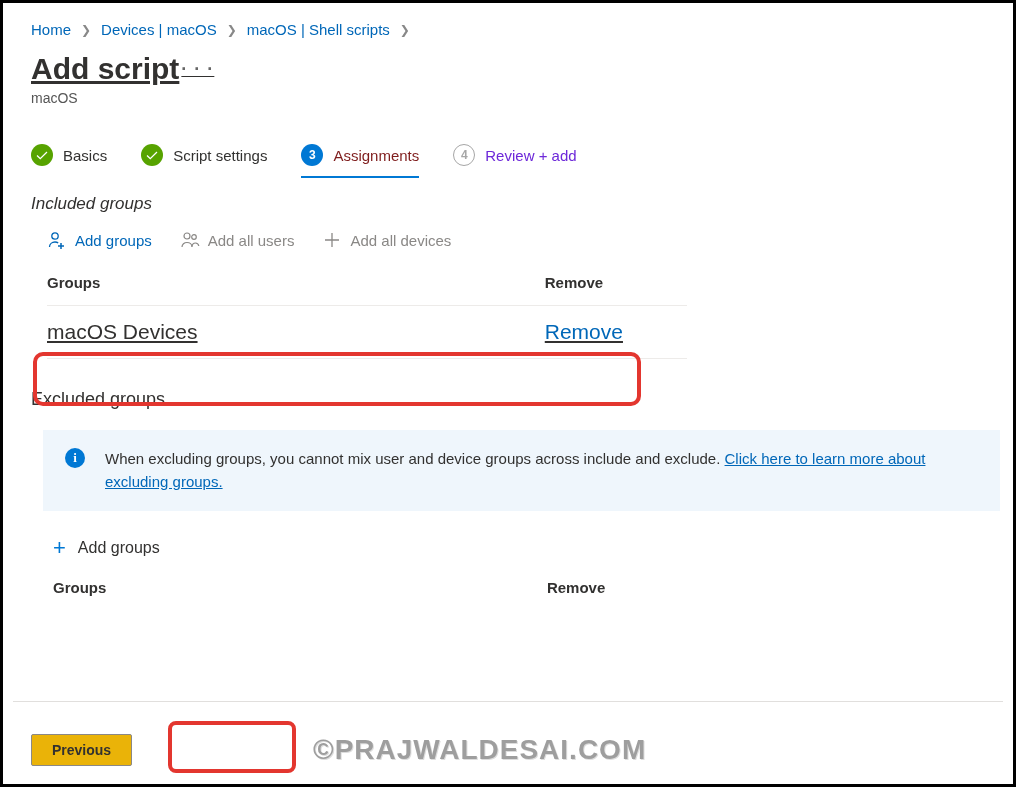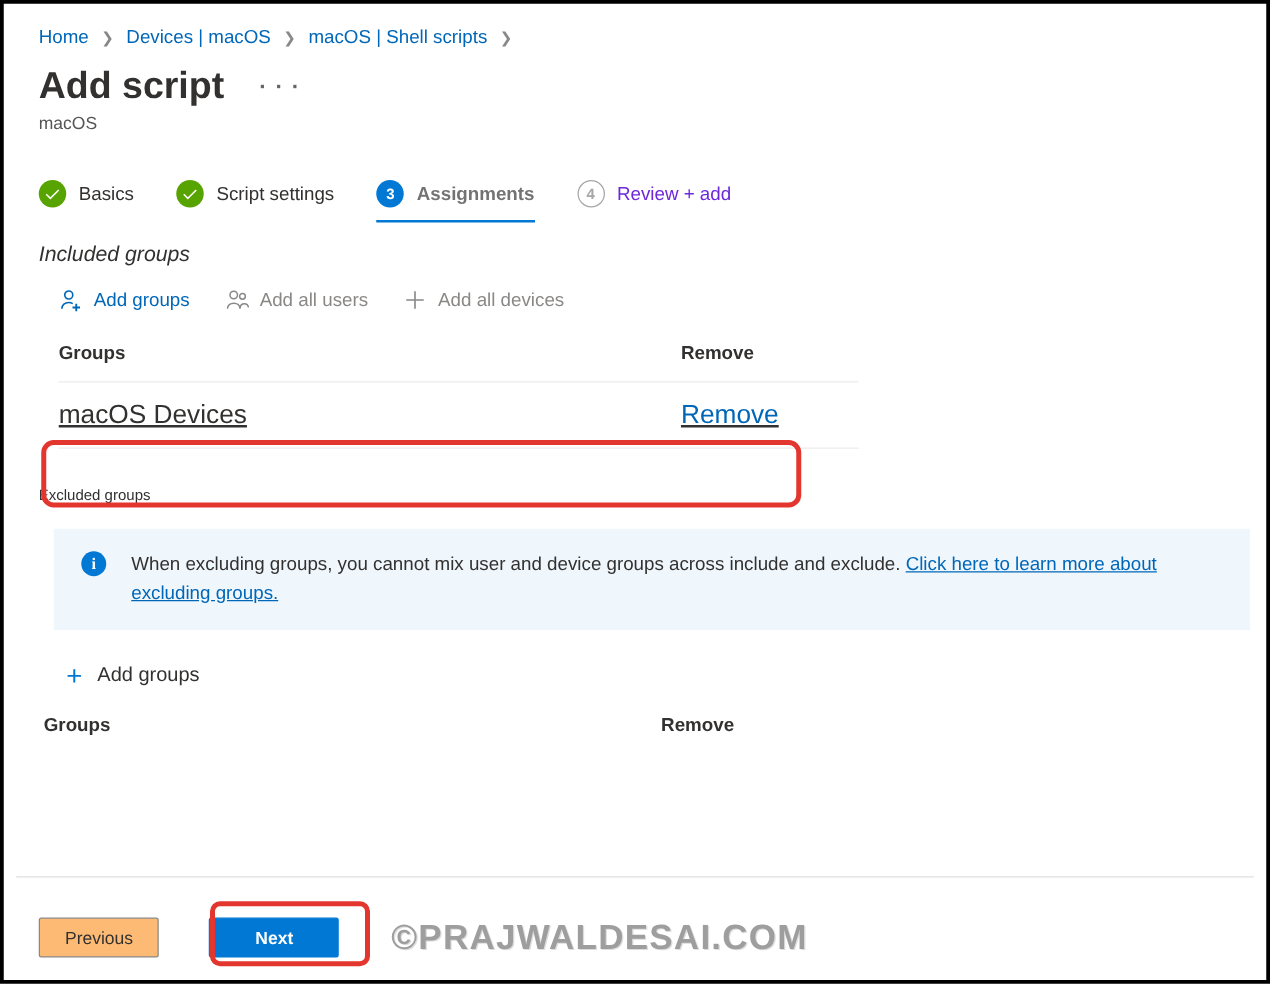--- a/index.html
+++ b/index.html
@@ -32,21 +32,22 @@
   .chev {
     color: #888;
     font-size: 12px;
   }
   h1.title {
     font-size: 30px;
     font-weight: 600;
     margin: 0 0 4px 0;
     display: flex;
     align-items: center;
-    gap: 28px;
+    gap: 2px;
+    text-decoration: underline;
   }
   .dots {
     font-size: 18px;
     color: #666;
     letter-spacing: 1px;
     cursor: pointer;
   }
   .subtitle {
     font-size: 14px;
     color: #555;
@@ -72,21 +73,21 @@
     display: flex;
     align-items: center;
     justify-content: center;
     font-size: 12px;
     font-weight: 600;
     flex-shrink: 0;
   }
   .step.active .circle { background: #0078d4; color: #fff; }
   .step.pending .circle { border: 1.5px solid #a6a6a6; color: #a6a6a6; background: #fff; width: 22px; height: 22px; }
   .step.pending .label { color: #6d28d9; }
-  .step.active .label { font-weight: 700; color: #737373; }
+  .step.active .label { font-weight: 400; color: #7f1d1d; }
   .step.active::after {
     content: "";
     position: absolute;
     left: 0; right: 0; bottom: -12px;
     height: 2px; background: #0078d4;
   }
   .check {
     width: 22px; height: 22px; border-radius: 50%;
     background: #57a300; display: flex; align-items: center; justify-content: center;
   }
@@ -141,21 +142,21 @@
 
   .highlight-row {
     position: absolute;
     border: 4px solid #e3362f;
     border-radius: 10px;
     pointer-events: none;
   }
   .highlight1 { left: 30px; top: 349px; width: 608px; height: 54px; }
   .highlight2 { left: 165px; top: 718px; width: 128px; height: 52px; border-radius: 8px; }
 
-  .excluded-heading { font-size: 12px; margin: 30px 0 20px 0; font-weight: 400; }
+  .excluded-heading { font-size: 18px; margin: 30px 0 20px 0; font-weight: 400; }
 
   .info-box {
     background: #eff6fc;
     padding: 18px 20px 18px 62px;
     position: relative;
     margin: 10px 0 24px 12px;
     font-size: 15px;
     line-height: 1.5;
   }
   .info-icon-wrap {
@@ -175,21 +176,21 @@
     gap: 12px;
     margin: 14px 0 18px 22px;
     font-size: 16px;
     color: #323130;
     cursor: pointer;
   }
   .plus-lg { font-size: 22px; color: #0078d4; font-weight: 300; }
 
   .table2 {
     width: 640px;
-    margin-left: 4px;
+    margin-left: 22px;
   }
   .table2 .th {
     font-weight: 600; font-size: 15px; padding-bottom: 12px;
     display: inline-block;
   }
   .table2 .th.group { width: 490px; }
   .table2 .th.remove { width: 140px; }
 
   .footer {
     position: absolute;
@@ -201,24 +202,24 @@
   }
   .btn {
     height: 32px;
     padding: 0 20px;
     font-size: 14px;
     border-radius: 2px;
     cursor: pointer;
     font-family: inherit;
   }
   .btn-secondary {
-    background: #fdba74;
+    background: #eab308;
     border: 1px solid #8a8886;
     color: #323130;
-    font-weight: 400;
+    font-weight: 700;
   }
   .btn-primary {
     background: #0078d4;
     border: 1px solid #0078d4;
     color: #fff;
     font-weight: 600;
     width: 104px;
   }
 
   .watermark {
@@ -356,19 +357,18 @@
     <span class="th group">Groups</span>
     <span class="th remove">Remove</span>
   </div>
 
 </div>
 
 <div class="top-divider"></div>
 
 <div class="footer">
   <button class="btn btn-secondary">Previous</button>
-  <button class="btn btn-primary">Next</button>
 </div>
 
 <div class="watermark">©PRAJWALDESAI.COM</div>
 
 <div class="highlight-row highlight1"></div>
 <div class="highlight-row highlight2"></div>
 
 </body></html>

